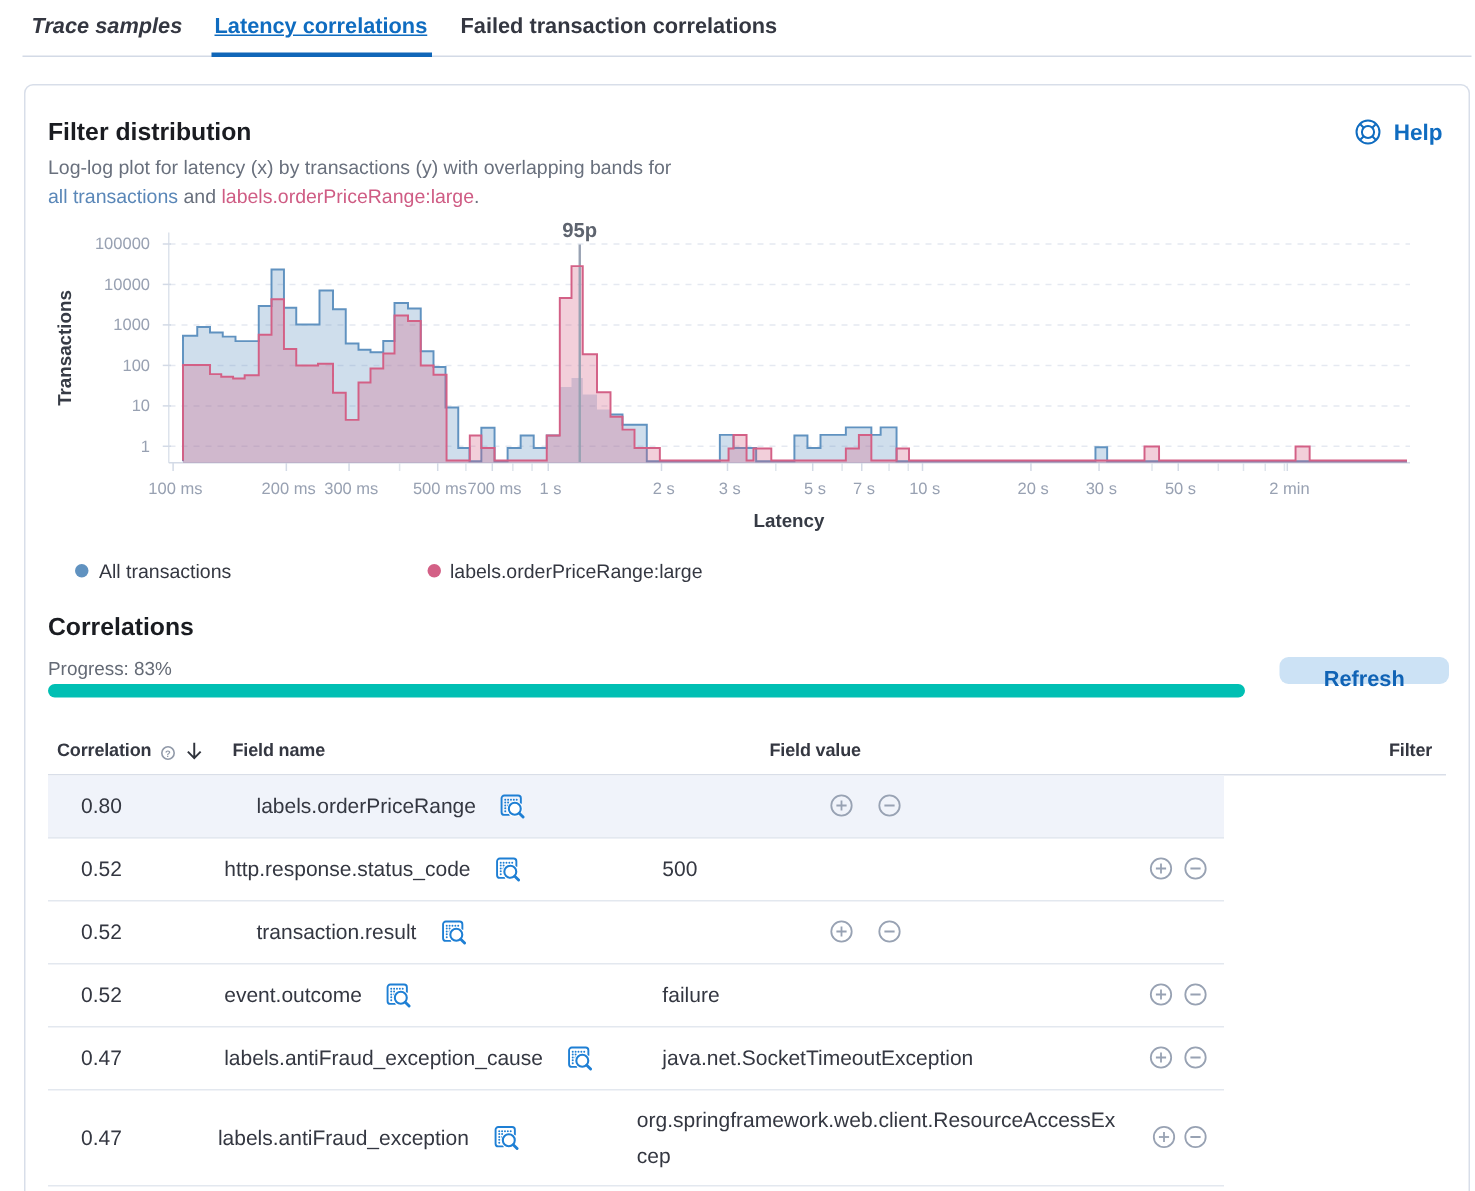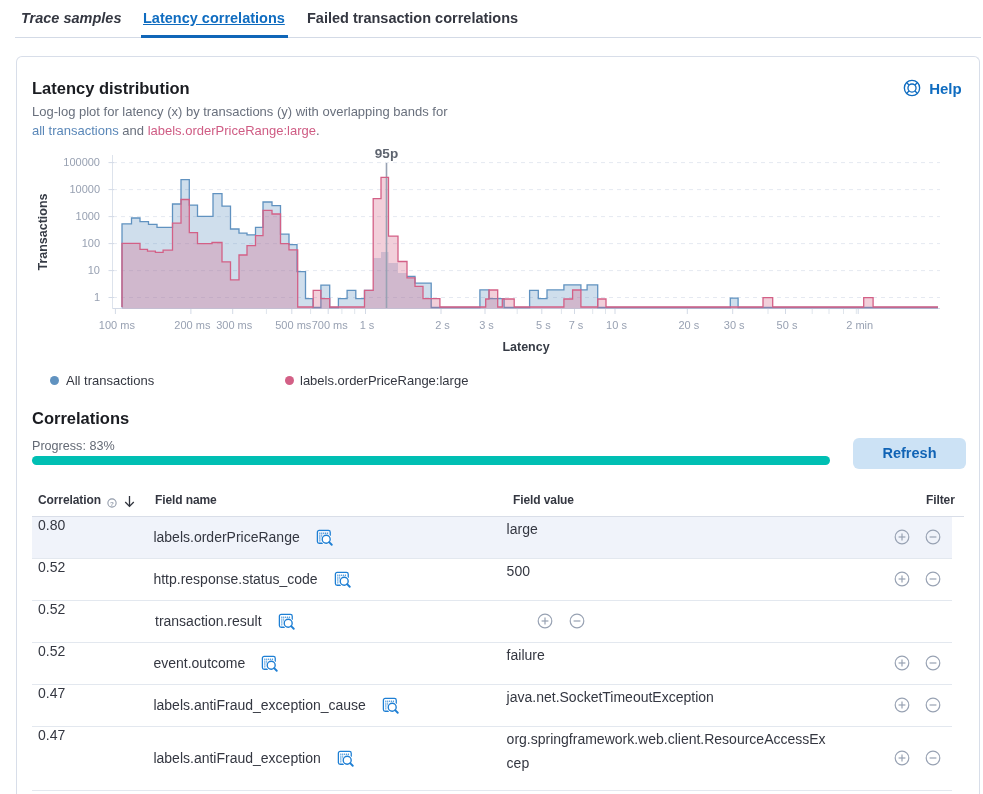--- a/index.html
+++ b/index.html
@@ -1,33 +1,33 @@
 <!DOCTYPE html>
 <html><head><meta charset="utf-8"><style>
 *{margin:0;padding:0;box-sizing:border-box;}
 html,body{width:983px;height:794px;background:#fff;font-family:"Liberation Sans",sans-serif;overflow:hidden;position:relative;}
 .abs{position:absolute;}
 .tab{position:absolute;top:10px;font-weight:bold;font-size:14.5px;color:#343741;letter-spacing:0;}
 #tabline{position:absolute;top:37px;left:15px;width:966px;height:1px;background:#d3dae6;}
 #tabsel{position:absolute;top:35px;left:141px;width:147px;height:3px;background:#1066b8;}
 #panel{position:absolute;top:55.5px;left:16px;width:964px;height:760px;border:1px solid #d8dee9;border-radius:6px;border-bottom:none;background:#fff;}
-.row{position:absolute;left:32px;width:920px;border-bottom:1px solid #e3e8ef;display:flex;font-size:14px;color:#343741;}
+.row{position:absolute;left:32px;width:784px;border-bottom:1px solid #e3e8ef;display:flex;align-items:center;font-size:14px;color:#343741;padding-left:16px;}
 .row .c1{width:123px;padding-left:6px;}
 .row .c2{width:358px;display:flex;align-items:center;gap:16px;}
 .row .c3{width:368px;line-height:24px;}
 .row .c4{width:83px;display:flex;align-items:center;justify-content:space-between;padding:0 11px 0 24px;}
 .hdr{position:absolute;font-weight:bold;font-size:12px;letter-spacing:-0.1px;color:#343741;}
 </style></head><body>
 <div class="tab" style="left:21px;font-style:italic;">Trace samples</div>
 <div class="tab" style="left:143px;color:#0f6cc0;text-decoration:underline;">Latency correlations</div>
 <div class="tab" style="left:307px;">Failed transaction correlations</div>
 <div id="tabline"></div>
 <div id="tabsel"></div>
 <div id="panel"></div>
-<div class="abs" style="left:32px;top:79px;font-size:16.5px;font-weight:bold;color:#1a1c21;">Latency distribution</div>
+<div class="abs" style="left:32px;top:79px;font-size:16.5px;font-weight:bold;color:#1a1c21;">Filter distribution</div>
 <div class="abs" style="left:903px;top:79px;font-size:15px;font-weight:bold;color:#0f6cc0;"><svg width="18" height="18" viewBox="0 0 16 16" style="vertical-align:-3.5px;margin-right:4px">
       <g fill="none" stroke="#0f6cc0" stroke-width="1.2">
         <circle cx="8" cy="8" r="6.8"></circle>
         <circle cx="8" cy="8" r="3.6"></circle>
         <path d="M5.5,5.5 L3.4,3.4 M10.5,5.5 L12.6,3.4 M10.5,10.5 L12.6,12.6 M5.5,10.5 L3.4,12.6"></path>
       </g>
     </svg> Help</div>
 <div class="abs" style="left:32px;top:103px;font-size:13px;color:#69707d;line-height:18.5px;">Log-log plot for latency (x) by transactions (y) with overlapping bands for<br><span style="color:#5a87b8">all transactions</span> and <span style="color:#cf5c84">labels.orderPriceRange:large</span>.</div>
 <div class="abs" style="left:0;top:143px;"><svg id="chart" width="983" height="225" viewBox="0 143 983 225">
 <style>.tick{font:11px "Liberation Sans",sans-serif;fill:#98a1b2;}.atitle{font:bold 12.5px "Liberation Sans",sans-serif;fill:#363b45;}</style>
@@ -103,21 +103,21 @@
 <text x="47" y="232" text-anchor="middle" transform="rotate(-90 47 232)" class="atitle">Transactions</text>
 <text x="526" y="351" text-anchor="middle" class="atitle">Latency</text>
 </svg></div>
 <div class="abs" style="left:50px;top:376px;width:9px;height:9px;border-radius:50%;background:#6092C0;"></div>
 <div class="abs" style="left:66px;top:373px;font-size:13px;color:#343741;">All transactions</div>
 <div class="abs" style="left:285px;top:376px;width:9px;height:9px;border-radius:50%;background:#D36086;"></div>
 <div class="abs" style="left:300px;top:373px;font-size:13px;color:#343741;">labels.orderPriceRange:large</div>
 <div class="abs" style="left:32px;top:409px;font-size:16.5px;font-weight:bold;color:#1a1c21;">Correlations</div>
 <div class="abs" style="left:32px;top:439px;font-size:12.6px;color:#646a75;">Progress: 83%</div>
 <div class="abs" style="left:32px;top:455.5px;width:798px;height:9px;border-radius:4.5px;background:#00BFB3;"></div>
-<div class="abs" style="left:853px;top:438px;width:113px;height:31px;border-radius:6px;background:#cce2f5;text-align:center;line-height:31px;font-size:14.5px;font-weight:bold;color:#1063b5;">Refresh</div>
+<div class="abs" style="left:853px;top:438px;width:113px;height:18px;border-radius:6px;background:#cce2f5;text-align:center;line-height:31px;font-size:14.5px;font-weight:bold;color:#1063b5;">Refresh</div>
 <div class="hdr" style="left:38px;top:493px;">Correlation</div>
 <div class="abs" style="left:107px;top:493.5px;"><svg width="10" height="10" viewBox="0 0 16 16">
       <circle cx="8" cy="8" r="6.6" fill="none" stroke="#9099a8" stroke-width="1.7"></circle>
       <text x="8" y="12" text-anchor="middle" style="font:bold 10px &quot;Liberation Sans&quot;,sans-serif;fill:#9099a8">?</text>
     </svg></div>
 <div class="abs" style="left:122.5px;top:494px;"><svg width="13" height="13" viewBox="0 0 14 14">
       <path d="M7 1.2 V12 M2.4 7.6 L7 12.3 L11.6 7.6" fill="none" stroke="#2f333c" stroke-width="1.4"></path>
     </svg></div>
 <div class="hdr" style="left:155px;top:493px;">Field name</div>
 <div class="hdr" style="left:513px;top:493px;">Field value</div>
@@ -139,21 +139,20 @@
 <circle cx="3.6" cy="7.5" r="0.62"></circle>
             <circle cx="5.4" cy="7.5" r="0.62"></circle>
 <circle cx="3.6" cy="9.3" r="0.62"></circle>
             <circle cx="3.6" cy="11.1" r="0.62"></circle>
           </g>
 <circle cx="9.6" cy="9.6" r="3.9" fill="#fff" stroke="#fff" stroke-width="2.1"></circle>
 <circle cx="9.6" cy="9.6" r="3.75" fill="none" stroke="#1e7fd4" stroke-width="1.3"></circle>
 <line x1="12.4" y1="12.4" x2="14.8" y2="14.8" stroke="#1e7fd4" stroke-width="1.8" stroke-linecap="round"></line>
         </g>
       </svg></div>
-<div class="c3">large</div>
 <div class="c4">
       <svg width="16" height="16" viewBox="0 0 16 16">
         <circle cx="8" cy="8" r="6.8" fill="none" stroke="#98a2b3" stroke-width="1.2"></circle>
         <line x1="4.6" y1="8" x2="11.4" y2="8" stroke="#98a2b3" stroke-width="1.2"></line>
         <line x1="8" y1="4.6" x2="8" y2="11.4" stroke="#98a2b3" stroke-width="1.2"></line>
       </svg>
       <svg width="16" height="16" viewBox="0 0 16 16">
         <circle cx="8" cy="8" r="6.8" fill="none" stroke="#98a2b3" stroke-width="1.2"></circle>
         <line x1="4.6" y1="8" x2="11.4" y2="8" stroke="#98a2b3" stroke-width="1.2"></line>
       </svg>

